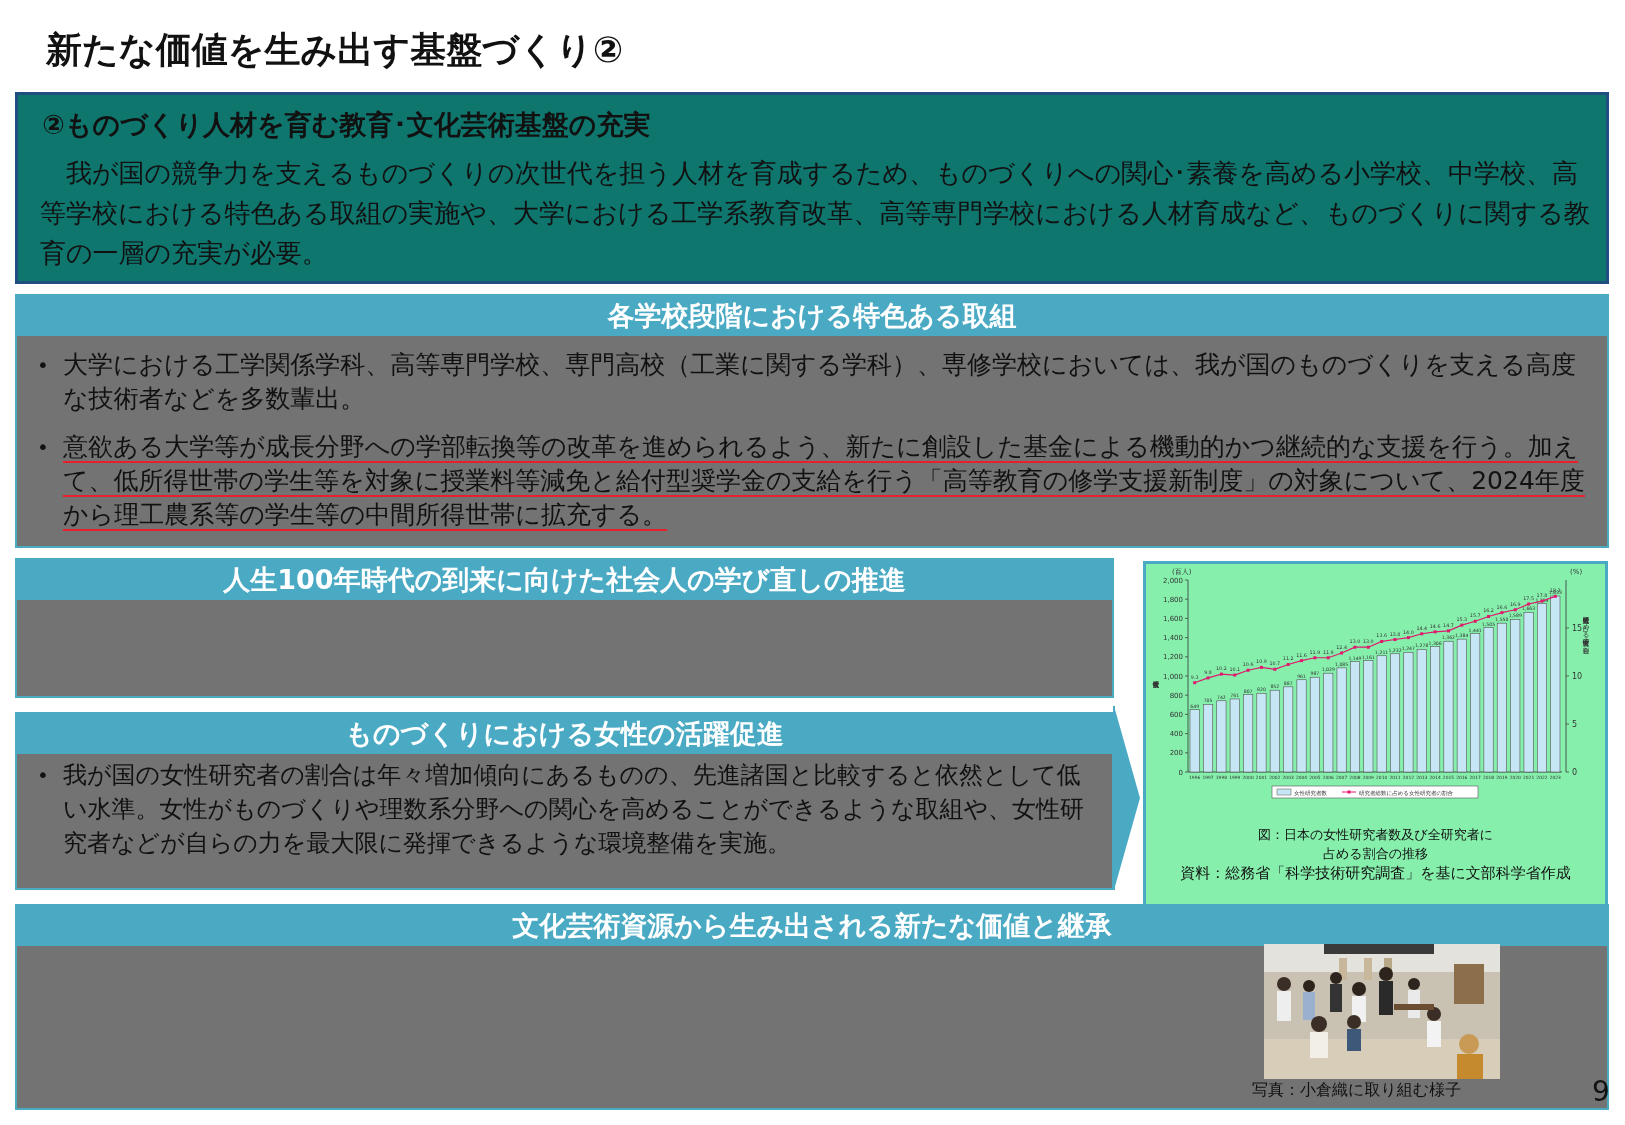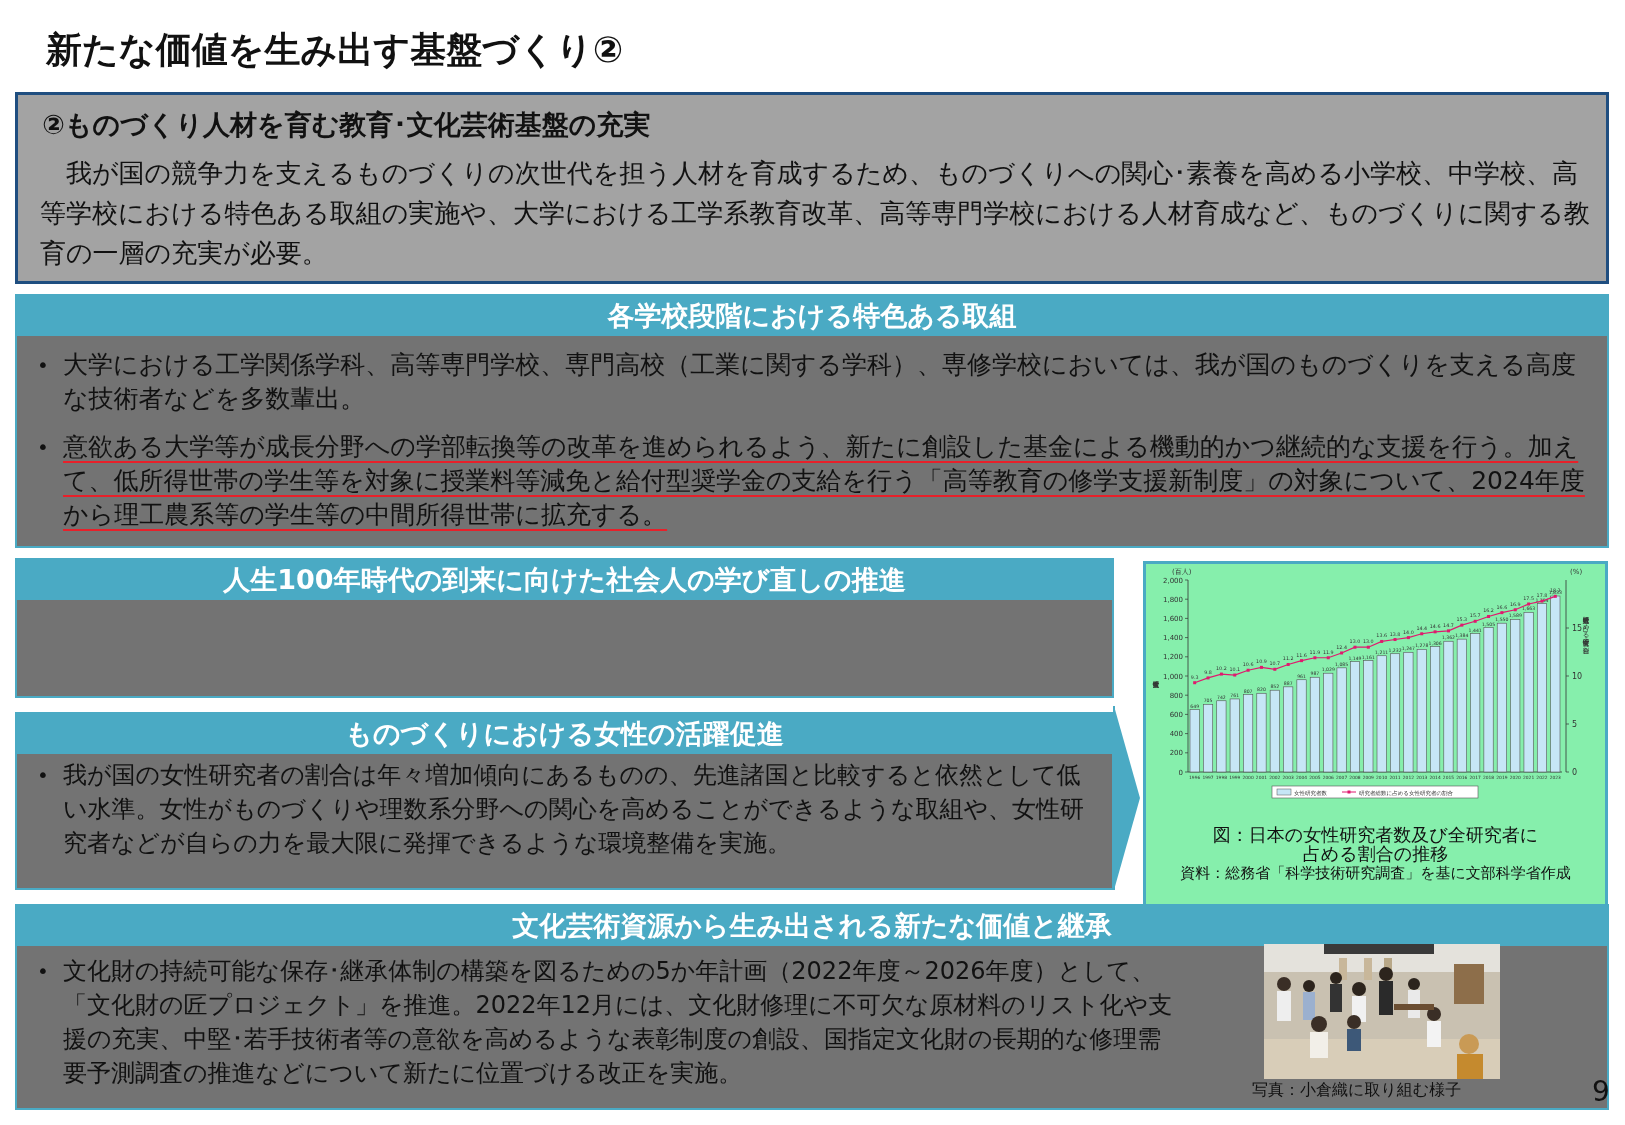--- a/index.html
+++ b/index.html
@@ -1,38 +1,38 @@
 <!DOCTYPE html>
 <html><head>
 <meta charset="utf-8">
 <style>
   * { box-sizing: border-box; margin: 0; padding: 0; }
   html, body { width: 1625px; height: 1125px; background: #ffffff; overflow: hidden; }
   body { position: relative; font-family: "DejaVu Sans", "Liberation Sans", sans-serif; color: #111; }
 
   .page-title { position: absolute; left: 46px; top: 26px; font-size: 36px; font-weight: bold; letter-spacing: 0px; color: #111; }
 
-  .intro-box { position: absolute; left: 15px; top: 92px; width: 1594px; height: 192px; border: 3px solid #1f4e80; background: #a3a3a3; }
+  .intro-box { position: absolute; left: 15px; top: 92px; width: 1594px; height: 192px; border: 3px solid #1f4e80; background: #0f766e; }
   .intro-heading { position: absolute; left: 24px; top: 12px; font-size: 27px; font-weight: bold; color: #111; }
   .intro-body { position: absolute; left: 22px; top: 58px; width: 1550px; font-size: 26px; line-height: 40px; color: #111; text-indent: 26px; }
 
   .panel { position: absolute; border: 2px solid #4aaac4; background: #737373; }
   .panel-head { background: #4aaac4; color: #fff; font-weight: bold; font-size: 27px; text-align: center; height: 40px; line-height: 40px; }
   .panel-body { padding: 6px 12px 0 20px; font-size: 24px; line-height: 34px; color: #111; }
   .bullet { position: relative; padding-left: 26px; }
   .bullet::before { content: "•"; position: absolute; left: 0; top: 0; font-size: 20px; }
   .bullet + .bullet { margin-top: 14px; }
   .underline-red { text-decoration: underline; text-decoration-color: #e8202a; text-decoration-thickness: 2px; text-underline-offset: 6px; }
 
   .arrow { position: absolute; left: 1114px; top: 706px; width: 0; height: 0; border-top: 92px solid transparent; border-bottom: 92px solid transparent; border-left: 26px solid #4aaac4; }
   .arrow-bar { position: absolute; left: 1113px; top: 706px; width: 2px; height: 184px; background: #4aaac4; }
 
   .chart-box { position: absolute; left: 1143px; top: 561px; width: 465px; height: 372px; border: 3px solid #4aaac4; background: #86efac; }
   .chart-svg { position: absolute; left: 0; top: 0; }
-  .chart-caption { position: absolute; left: 0; width: 459px; text-align: center; font-size: 18px; color: #111; line-height: 18px; }
+  .chart-caption { position: absolute; left: 0; width: 459px; text-align: center; font-size: 13px; color: #111; line-height: 18px; }
 
   .photo { position: absolute; left: 1264px; top: 944px; width: 236px; height: 135px; overflow: hidden; background: #b9b2a4; }
   .photo-caption { position: absolute; left: 1252px; top: 1080px; font-size: 16px; color: #111; }
   .page-num { position: absolute; left: 1592px; top: 1075px; font-size: 28px; color: #111; }
 </style>
 </head>
 <body>
 
 <div class="page-title">新たな価値を生み出す基盤づくり②</div>
 
@@ -250,23 +250,20 @@
       <rect x="201.5" y="226.5" width="3" height="3" fill="#e0196e"></rect>
       <text x="213" y="230.5" font-size="5.5" fill="#333">研究者総数に占める女性研究者の割合</text>
     </svg>
   <div class="chart-caption" style="top:262px;">図：日本の女性研究者数及び全研究者に</div>
   <div class="chart-caption" style="top:281px;">占める割合の推移</div>
   <div class="chart-caption" style="top:300px; font-size:15px;">資料：総務省「科学技術研究調査」を基に文部科学省作成</div>
 </div>
 
 <div class="panel" style="left:15px; top:904px; width:1594px; height:206px;">
   <div class="panel-head">文化芸術資源から生み出される新たな価値と継承</div>
-  <div class="panel-body" style="padding-top:8px; width:1180px;">
-    <div class="bullet">文化財の持続可能な保存･継承体制の構築を図るための5か年計画（2022年度～2026年度）として、「文化財の匠プロジェクト」を推進。2022年12月には、文化財修理に不可欠な原材料のリスト化や支援の充実、中堅･若手技術者等の意欲を高めるような表彰制度の創設、国指定文化財の長期的な修理需要予測調査の推進などについて新たに位置づける改正を実施。</div>
-  </div>
 </div>
 
 <div class="photo">
   <svg width="236" height="135" viewBox="0 0 236 135">
     <rect x="0" y="0" width="236" height="135" fill="#c9c1b1"></rect>
     <rect x="0" y="0" width="236" height="28" fill="#e4e2dc"></rect>
     <rect x="60" y="0" width="110" height="10" fill="#3a3a3a"></rect>
     <rect x="75" y="14" width="8" height="22" fill="#c8b79a"></rect>
     <rect x="100" y="14" width="8" height="22" fill="#c8b79a"></rect>
     <rect x="120" y="14" width="8" height="22" fill="#b8a888"></rect>

